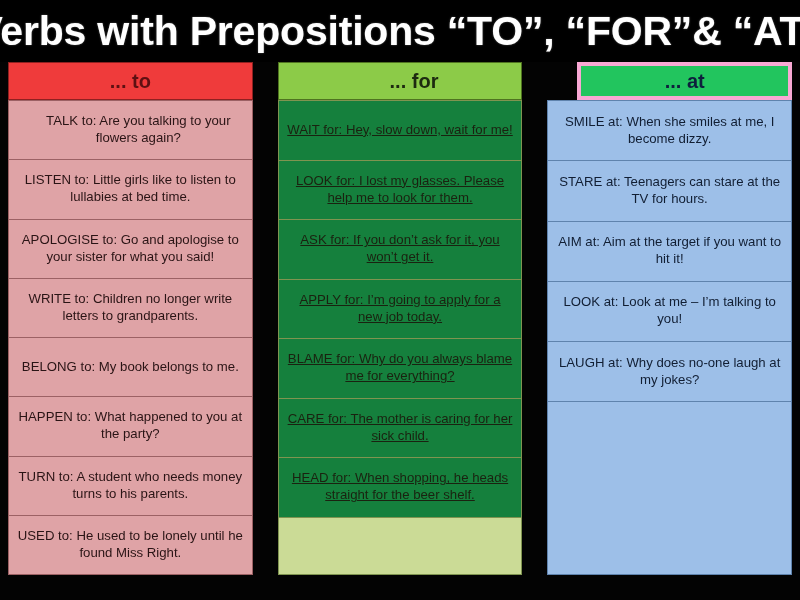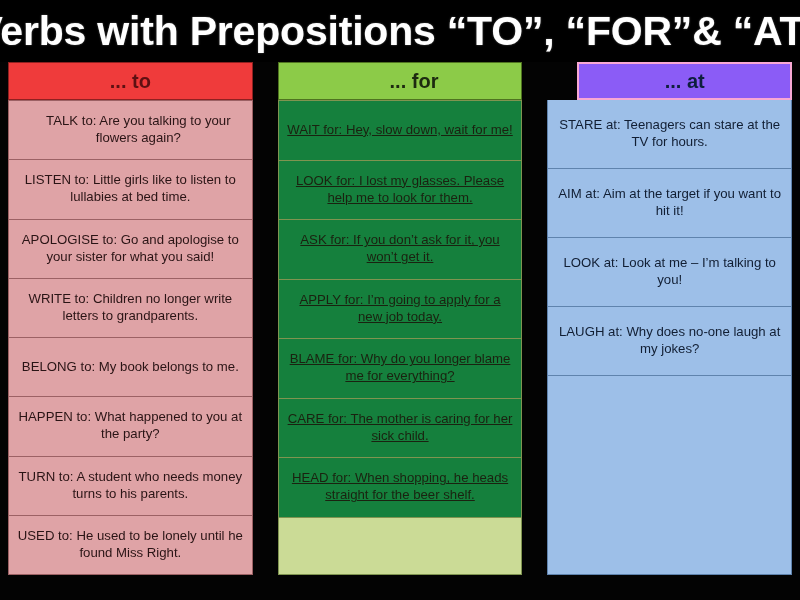--- a/index.html
+++ b/index.html
@@ -115,23 +115,23 @@
     background: #15803d;
     color: #1a2210;
     border: 1px solid #7f9450;
     border-top: none;
     text-decoration: underline;
   }
   .col-for .cell.first { border-top: 1px solid #7f9450; }
 
   
   .col-at .col-header {
-    background: #8b5cf6;
+    background: #22c55e;
     color: #0e1f3d;
-    border: 2px solid #f9a8d4;
+    border: 4px solid #f9a8d4;
     margin-left: 30px;
   }
   .col-at .cell {
     background: #9dbfe8;
     color: #111e33;
     border: 1px solid #5f83ad;
     border-top: none;
   }
   .col-at .cell.first { border-top: 1px solid #5f83ad; }
   
@@ -197,35 +197,38 @@
         <div class="cell">
             <span class="cell-text">LOOK for: I lost my glasses. Please help me to look for them.</span>
           </div>
         <div class="cell">
             <span class="cell-text">ASK for: If you don’t ask for it, you won’t get it.</span>
           </div>
         <div class="cell">
             <span class="cell-text">APPLY for: I’m going to apply for a new job today.</span>
           </div>
         <div class="cell">
-            <span class="cell-text">BLAME for: Why do you longer blame me for everything?</span>
+            <span class="cell-text">BLAME for: Why do you always blame me for everything?</span>
           </div>
         <div class="cell">
             <span class="cell-text">CARE for: The mother is caring for her sick child.</span>
           </div>
         <div class="cell">
             <span class="cell-text">HEAD for: When shopping, he heads straight for the beer shelf.</span>
           </div>
         <div class="filler"></div>
       </div>
     </div>
 
     <div class="column col-at">
       <div class="col-header">... at</div>
       <div class="cells">
+        <div class="cell first">
+            <span class="cell-text">SMILE at: When she smiles at me, I become dizzy.</span>
+          </div>
         <div class="cell">
             <span class="cell-text">STARE at: Teenagers can stare at the TV for hours.</span>
           </div>
         <div class="cell">
             <span class="cell-text">AIM at: Aim at the target if you want to hit it!</span>
           </div>
         <div class="cell">
             <span class="cell-text">LOOK at: Look at me – I’m talking to you!</span>
           </div>
         <div class="cell">

